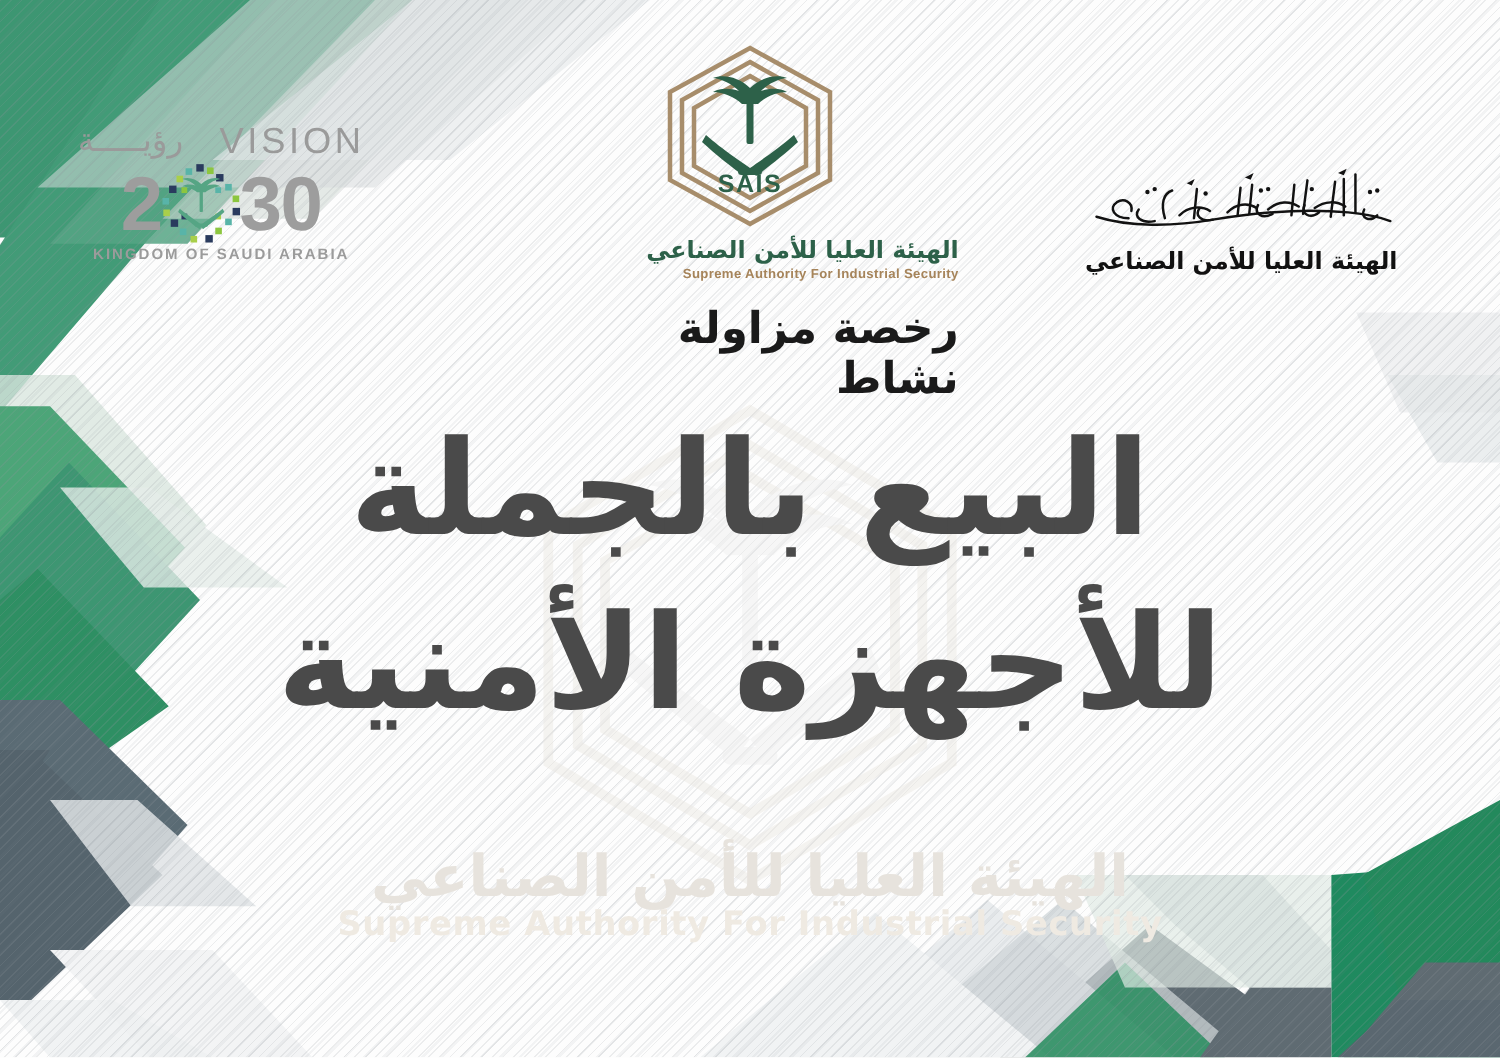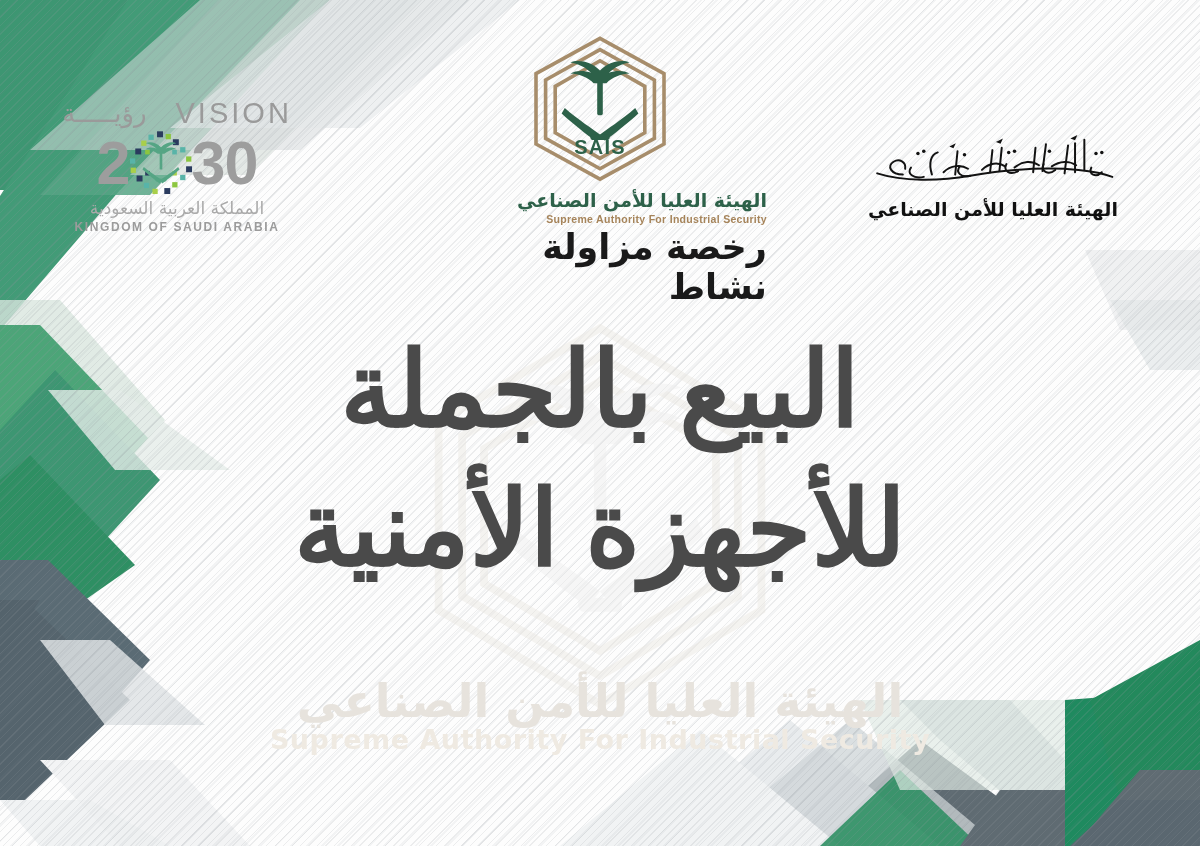--- a/index.html
+++ b/index.html
@@ -93,35 +93,34 @@
   .sais{position:absolute;left:433px;top:32px;width:334px;text-align:right;}
   .sais-mark{width:160px;height:160px;margin:0 auto;display:block;}
   .sais-ar{
     font-size:19px;font-weight:bold;color:#2d6149;margin-top:-2px;line-height:1.1;
   }
   .sais-en{
     font-size:10.5px;font-weight:bold;color:#a6845a;letter-spacing:.3px;
     font-family:"Liberation Sans",sans-serif;margin-top:2px;
   }
   .sais-license{
-    font-size:35px;font-weight:bold;color:#1a1a1a;margin-top:2px;line-height:1.15;
+    font-size:35px;font-weight:bold;color:#1a1a1a;margin-top:18px;line-height:1.15;
   }
 
   
   .ksa{position:absolute;right:62px;top:128px;width:290px;text-align:center;}
   .ksa-callig{width:258px;height:64px;display:block;margin:0 auto;}
   .ksa-sub{
     font-size:19px;font-weight:bold;color:#111111;margin-top:6px;line-height:1.2;
   }
 
   
   .title-block{
     position:absolute;left:0;right:0;top:322px;text-align:center;
     pointer-events:none;
-    font-family:Liberation Serif, serif;
   }
   .title-line{
     font-size:105px;font-weight:bold;color:#4a4a4a;line-height:1.32;
     letter-spacing:0px;
   }
 </style>
 </head>
 <body>
 
 <div id="cert">
@@ -238,21 +237,20 @@
               <path d="M50 26c-7-7-17-9-23-6 6 1 12 4 16 8-5-2-12-2-16 1 6 0 13 3 18 7h10c5-4 12-7 18-7-4-3-11-3-16-1 4-4 10-7 16-8-6-3-16-1-23 6z"></path>
               <rect x="48" y="34" width="4" height="26" rx="1"></rect>
               <path d="M24 56c11 9 22 16 27 20l-3 5c-6-4-18-14-26-21z"></path>
               <path d="M76 56c-11 9-22 16-27 20l3 5c6-4 18-14 26-21z"></path>
               <rect x="42" y="74" width="16" height="4" rx="2"></rect>
             </g>
           </g>
         </svg>
         <span class="v-num">2</span>
       </div>
-      <div class="vision-ar-sub">المملكة العربية السعودية</div>
       <div class="vision-en-sub">KINGDOM OF SAUDI ARABIA</div>
     </div>
 
     <div class="sais">
       <svg class="sais-mark" viewBox="0 0 200 200">
         <g fill="none" stroke="#a78d6b" stroke-width="4.5" stroke-linejoin="miter">
           <polygon points="100,8 180,52 180,140 100,184 20,140 20,52"></polygon>
           <polygon points="100,22 168,60 168,133 100,171 32,133 32,60"></polygon>
           <polygon points="100,36 156,68 156,126 100,158 44,126 44,68"></polygon>
         </g>

